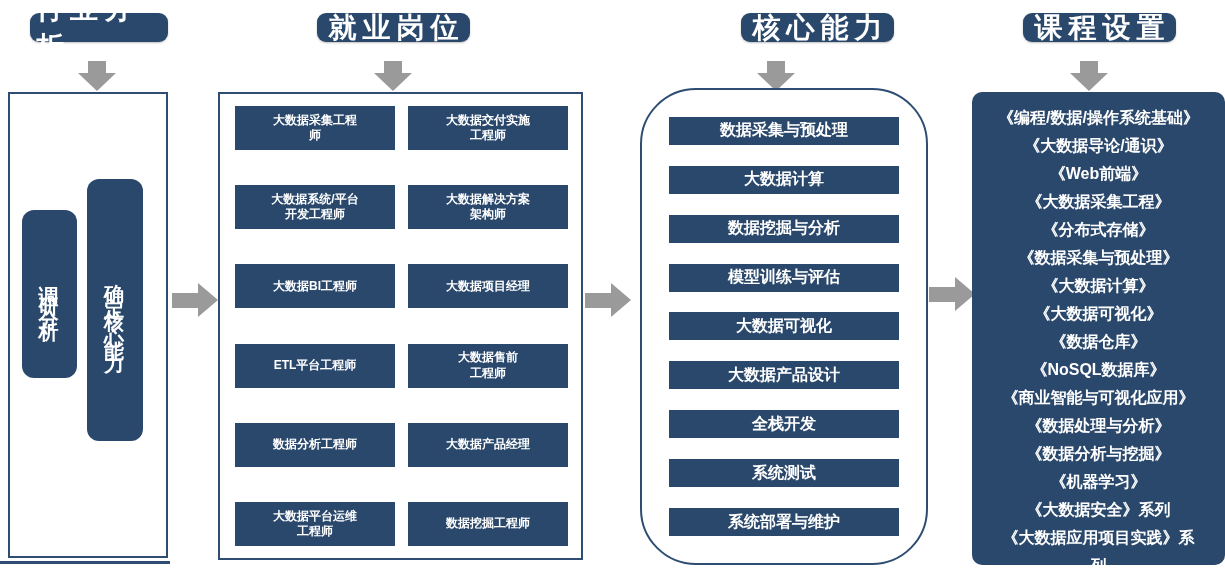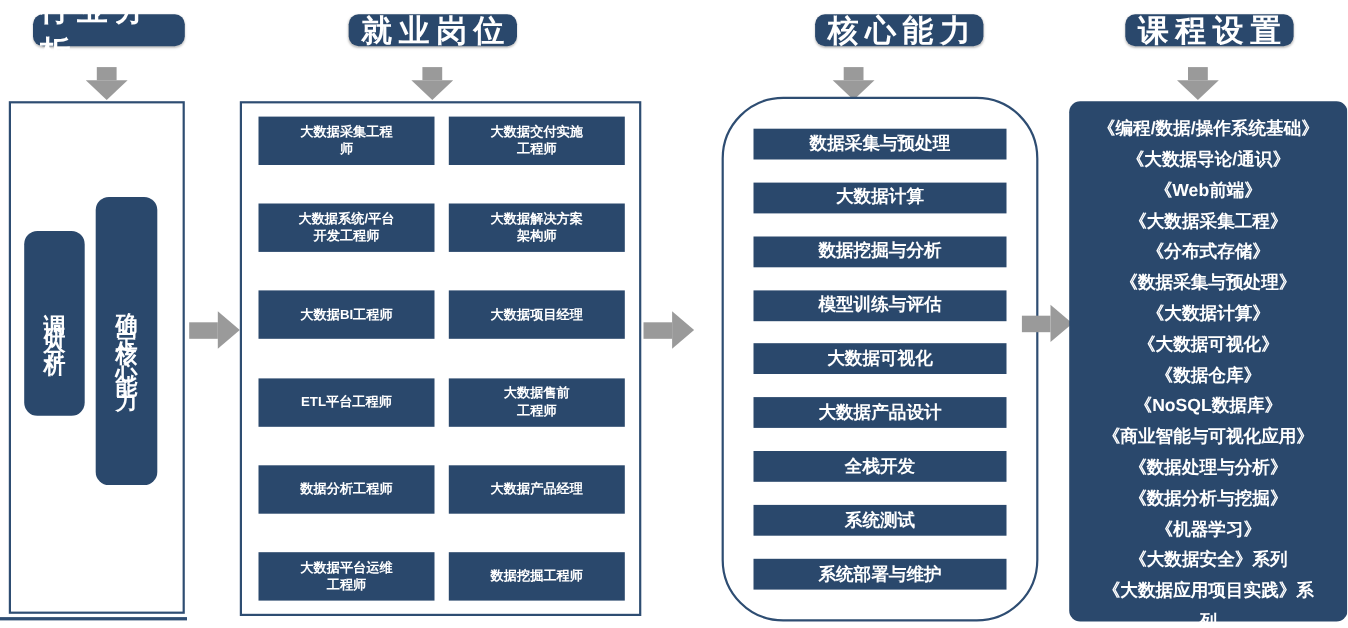--- a/index.html
+++ b/index.html
@@ -90,21 +90,20 @@
   .cap-container {
     position: absolute;
     background: #ffffff;
     border: 2px solid #2E4D72;
     border-radius: 56px;
     display: flex;
     flex-direction: column;
     justify-content: space-evenly;
     align-items: center;
     padding: 6px 0;
-    margin-left: 16px;
   }
   .cap-bar {
     width: 230px;
     height: 28px;
     background: #2A486C;
     color: #ffffff;
     font-size: 16px;
     display: flex;
     align-items: center;
     justify-content: center;

